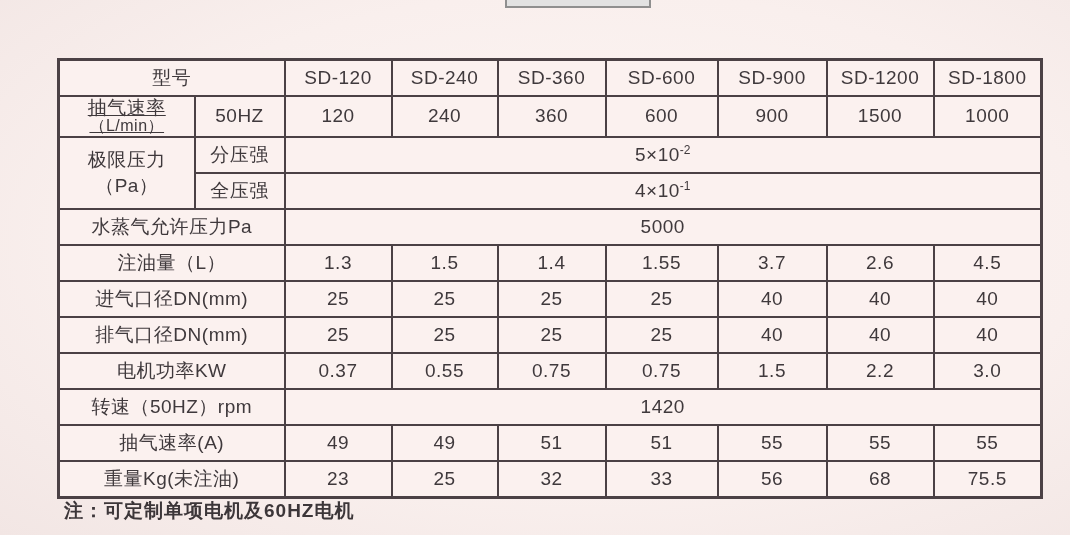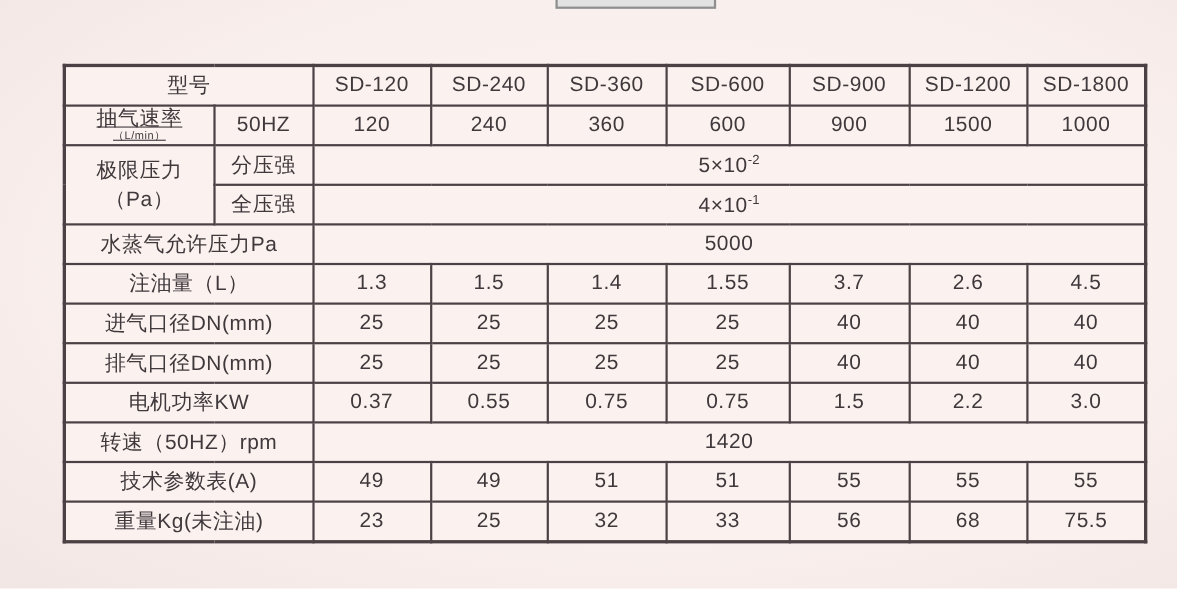--- a/index.html
+++ b/index.html
@@ -26,21 +26,21 @@
   .spec-table td{
     border:2px solid #4b4145;
     background:#fbf1ef;
     text-align:center;vertical-align:middle;
     color:#3f393c;font-size:19px;
     height:32px;padding:1px 2px;
     letter-spacing:0.5px;
   }
   .spec-table td.lbl{font-size:19px;}
   .two-line div{line-height:1.05;text-decoration:underline;}
-  .two-line .small{font-size:10px;}
+  .two-line .small{font-size:16px;}
   sup{font-size:12px;letter-spacing:0;}
   .note{
     position:absolute;left:64px;top:498px;
     font-size:19px;font-weight:bold;color:#3c3639;letter-spacing:1px;
   }
 </style>
 </head>
 <body>
 
 <div class="page">
@@ -134,21 +134,21 @@
         <td>0.75</td>
         <td>1.5</td>
         <td>2.2</td>
         <td>3.0</td>
       </tr>
       <tr>
         <td colspan="2" class="lbl">转速（50HZ）rpm</td>
         <td colspan="7">1420</td>
       </tr>
       <tr>
-        <td colspan="2" class="lbl">技术参数表(A)</td>
+        <td colspan="2" class="lbl">抽气速率(A)</td>
         <td>49</td>
         <td>49</td>
         <td>51</td>
         <td>51</td>
         <td>55</td>
         <td>55</td>
         <td>55</td>
       </tr>
       <tr>
         <td colspan="2" class="lbl">重量Kg(未注油)</td>
@@ -156,13 +156,14 @@
         <td>25</td>
         <td>32</td>
         <td>33</td>
         <td>56</td>
         <td>68</td>
         <td>75.5</td>
       </tr>
     </tbody>
   </table>
 
+  <div class="note">注：可定制单项电机及60HZ电机</div>
 </div>
 
 </body></html>

